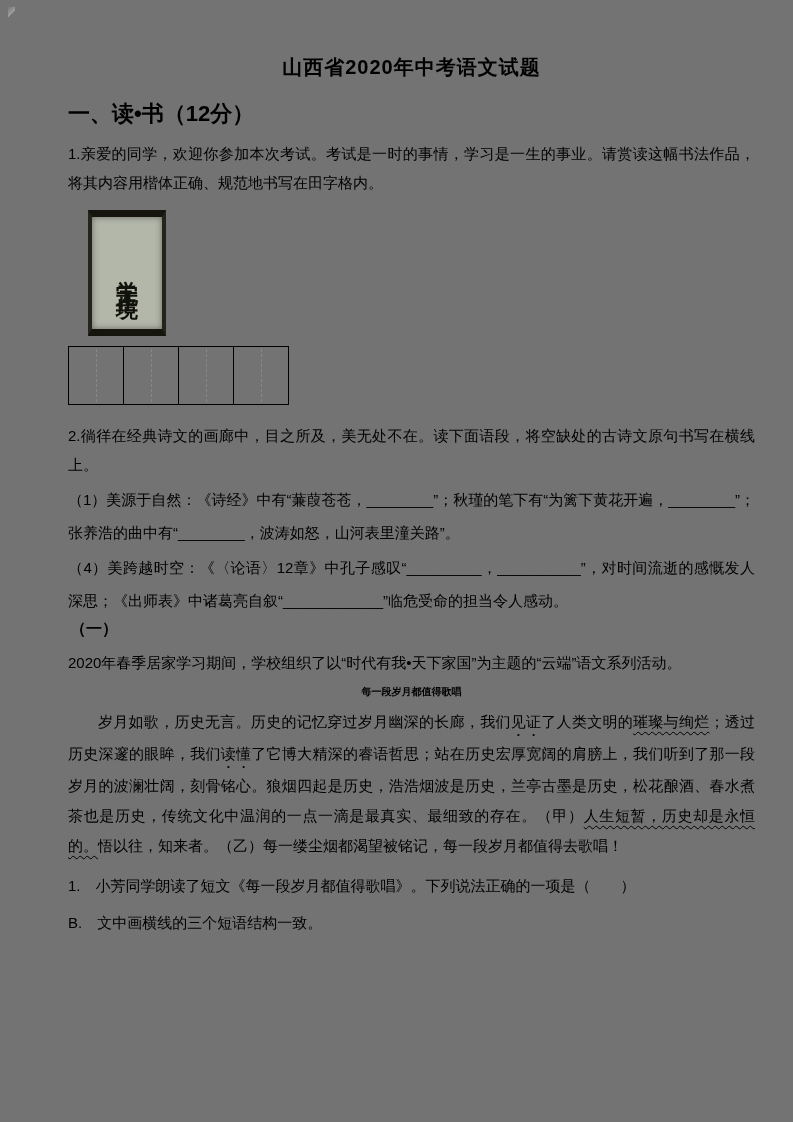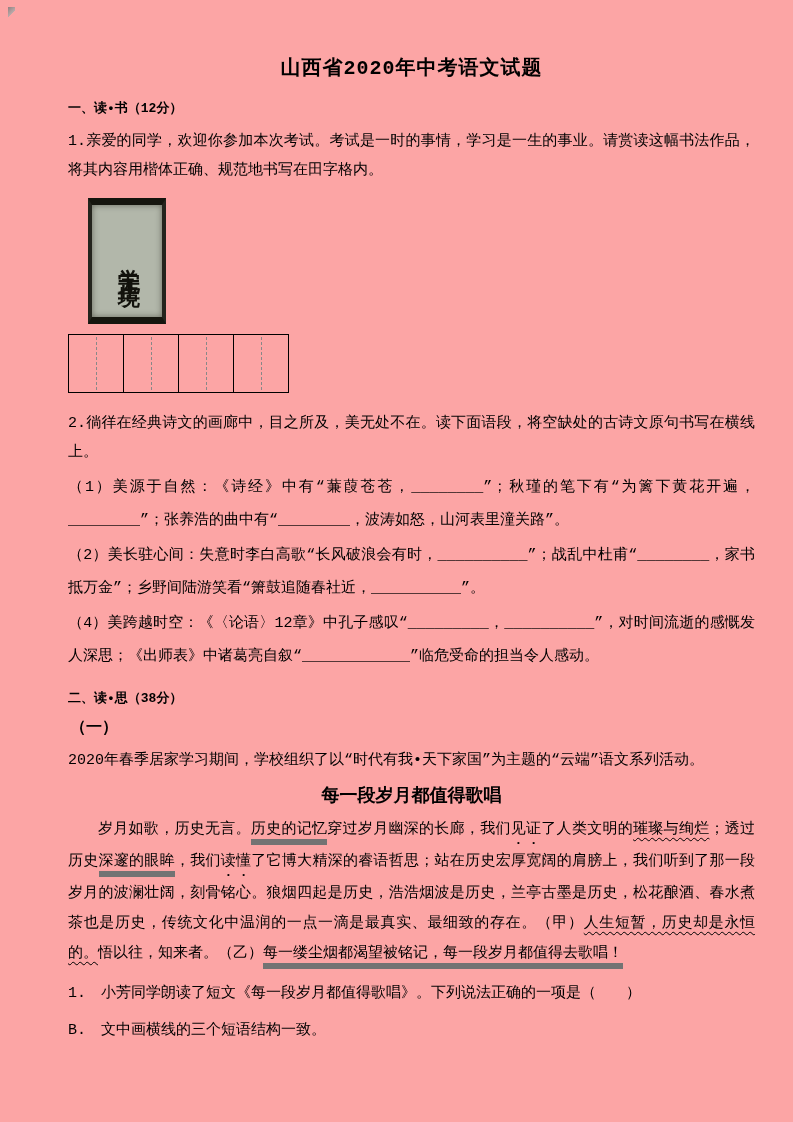--- a/index.html
+++ b/index.html
@@ -1,43 +1,43 @@
 <!DOCTYPE html>
 <html><head>
 <meta charset="utf-8">
 <style>
   html, body { margin: 0; padding: 0; background: #e8e8e8; }
   .page {
     width: 793px;
     height: 1122px;
     margin: 0 auto;
-    background: #fca5a5;
+    background: #737373;
     box-sizing: border-box;
     padding: 54px 38px 30px 68px;
     position: relative;
     color: #000;
-    font-family: Liberation Mono, monospace;
+    font-family: Liberation Sans, sans-serif;
     font-size: 15px;
     overflow: hidden;
   }
   .corner-mark {
     position: absolute; left: 8px; top: 7px;
     width: 7px; height: 10px;
     background: linear-gradient(135deg, #777 0%, #aaa 60%, transparent 61%);
     opacity: 0.8;
   }
   .title {
     text-align: center;
     font-size: 20px;
     font-weight: bold;
     margin: 0 0 18px 0;
     letter-spacing: 1px;
   }
   .sec-heading {
-    font-size: 13px;
+    font-size: 22px;
     font-weight: bold;
     margin: 6px 0 10px 0;
   }
   .sec-heading.big { margin-top: 16px; }
   .sub-heading {
     font-size: 16px;
     font-weight: bold;
     margin: 2px 0 8px 2px;
   }
   .para {
@@ -79,21 +79,21 @@
   .cell:first-child { border-left: 1px solid #000; }
   .cell::before {
     content: "";
     position: absolute;
     left: 50%; top: 2px; bottom: 2px;
     border-left: 1px dashed #888;
   }
   .essay-title {
     text-align: center;
     font-weight: bold;
-    font-size: 18px;
+    font-size: 10px;
     margin: 8px 0 8px 0;
   }
   .essay {
     text-indent: 2em;
     line-height: 2.0;
     margin-bottom: 8px;
   }
   .u { border-bottom: 6px solid #737373; padding-bottom: 1px; }
   .wavy {
     text-decoration-line: underline;
@@ -128,24 +128,22 @@
 
   <div class="grid">
     <div class="cell"></div>
     <div class="cell"></div>
     <div class="cell"></div>
     <div class="cell"></div>
   </div>
 
   <p class="para">2.徜徉在经典诗文的画廊中，目之所及，美无处不在。读下面语段，将空缺处的古诗文原句书写在横线上。</p>
   <p class="para blanks">（1）美源于自然：《诗经》中有“蒹葭苍苍，________”；秋瑾的笔下有“为篱下黄花开遍，________”；张养浩的曲中有“________，波涛如怒，山河表里潼关路”。</p>
-  <p class="para blanks">（2）美长驻心间：失意时李白高歌“长风破浪会有时，__________”；战乱中杜甫“________，家书抵万金”；乡野间陆游笑看“箫鼓追随春社近，__________”。</p>
   <p class="para blanks">（4）美跨越时空：《〈论语〉12章》中孔子感叹“_________，__________”，对时间流逝的感慨发人深思；《出师表》中诸葛亮自叙“____________”临危受命的担当令人感动。</p>
 
-  <div class="sec-heading big">二、读•思（38分）</div>
   <div class="sub-heading">（一）</div>
 
   <p class="para">2020年春季居家学习期间，学校组织了以“时代有我•天下家国”为主题的“云端”语文系列活动。</p>
 
   <div class="essay-title">每一段岁月都值得歌唱</div>
 
   <p class="para essay"><span>岁月如歌，历史无言。</span><span class="u">历史的记忆</span><span>穿过岁月幽深的长廊，我们</span><span class="dots">见证</span><span>了人类文明的</span><span class="wavy">璀璨与绚烂</span><span>；透过历史</span><span class="u">深邃的眼眸</span><span>，我们</span><span class="dots">读懂</span><span>了它博大精深的睿语哲思；站在历史宏厚宽阔的肩膀上，我们听到了那一段岁月的波澜壮阔，刻骨铭心。狼烟四起是历史，浩浩烟波是历史，兰亭古墨是历史，松花酿酒、春水煮茶也是历史，传统文化中温润的一点一滴是最真实、最细致的存在。（甲）</span><span class="wavy">人生短暂，历史却是永恒的。</span><span>悟以往，知来者。（乙）</span><span class="u">每一缕尘烟都渴望被铭记，每一段岁月都值得去歌唱！</span></p>
 
   <p class="para q3">1.　小芳同学朗读了短文《每一段岁月都值得歌唱》。下列说法正确的一项是（　　）</p>
   <p class="para option">B.　文中画横线的三个短语结构一致。</p>

